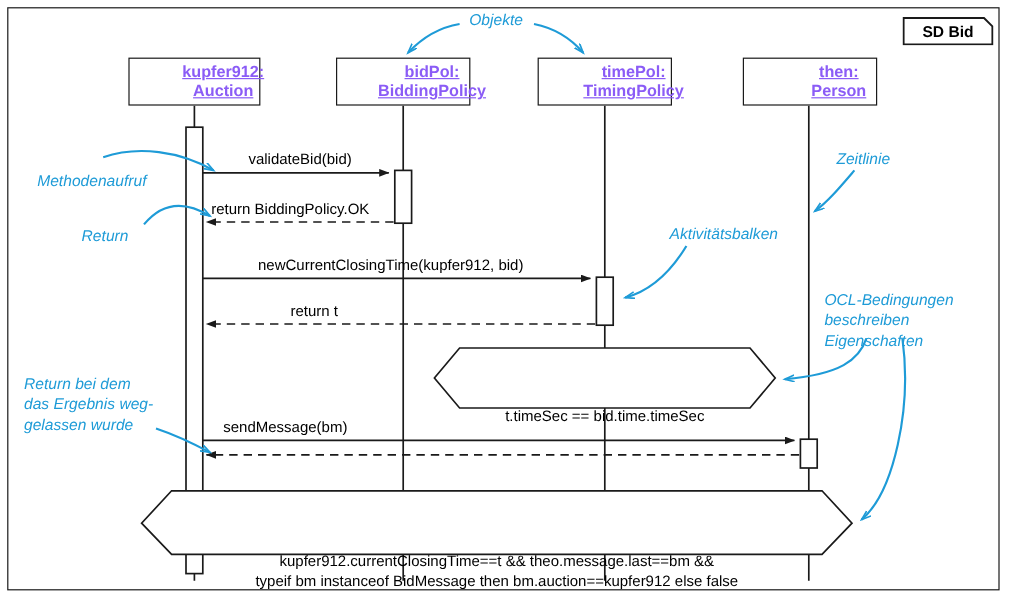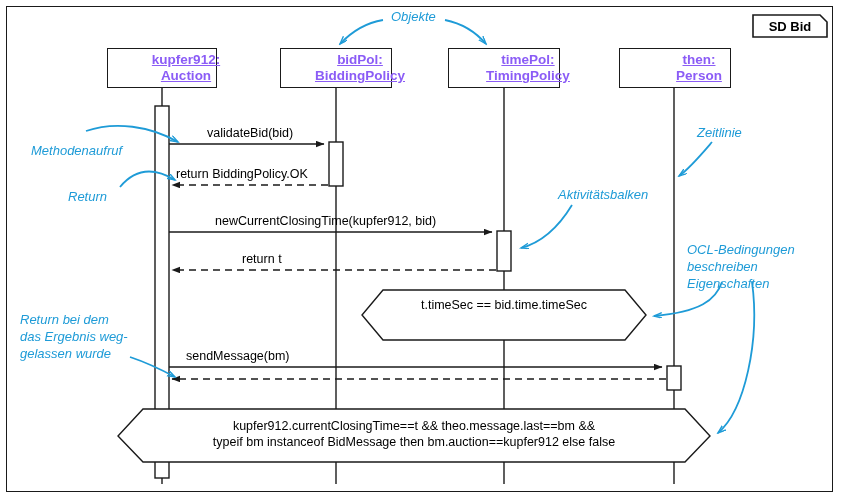--- a/index.html
+++ b/index.html
@@ -3,21 +3,21 @@
 <meta charset="utf-8">
 <style>
   html,body{margin:0;padding:0;background:#ffffff;}
   body{font-family:"Liberation Sans",sans-serif;}
   #stage{position:relative;width:841px;height:500px;overflow:hidden;background:#fff;}
   #frame{position:absolute;left:6px;top:6px;width:827px;height:486px;border:1.5px solid #1a1a1a;box-sizing:border-box;}
   svg.layer{position:absolute;left:0;top:0;width:841px;height:500px;overflow:visible;}
   .lf-box{position:absolute;box-sizing:border-box;border:1.5px solid #1a1a1a;background:#fff;
           display:flex;flex-direction:column;align-items:center;justify-content:center;}
   .lf-box span{font-weight:bold;font-size:13.5px;color:#8b5cf6;text-decoration:underline;line-height:16px;white-space:nowrap;padding-left:48px;}
-  .note{position:absolute;color:#000;font-size:12.5px;text-align:center;line-height:16px;white-space:nowrap;}
+  .note{position:absolute;color:#000;font-size:12.5px;text-align:center;line-height:16px;white-space:nowrap;margin-top:42px;}
   .msg{position:absolute;font-size:12.5px;color:#000;white-space:nowrap;}
   .anno{position:absolute;color:#1E9BD7;font-style:italic;font-weight:normal;font-size:13px;line-height:17px;white-space:nowrap;}
   .sdtag{position:absolute;}
   .sdtag span{position:absolute;left:0;top:0;width:100%;height:100%;display:flex;align-items:center;
               justify-content:center;font-weight:bold;font-size:13px;color:#000;}
 </style>
 </head>
 <body>
 
 <div id="stage">

